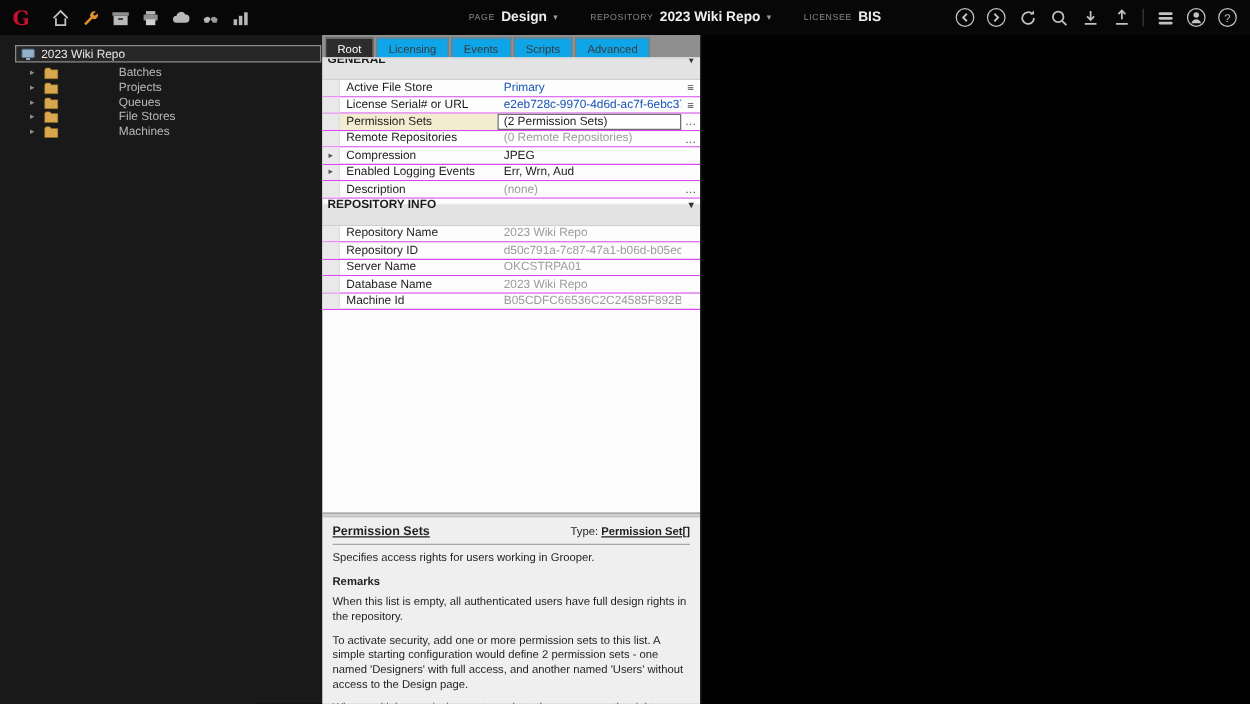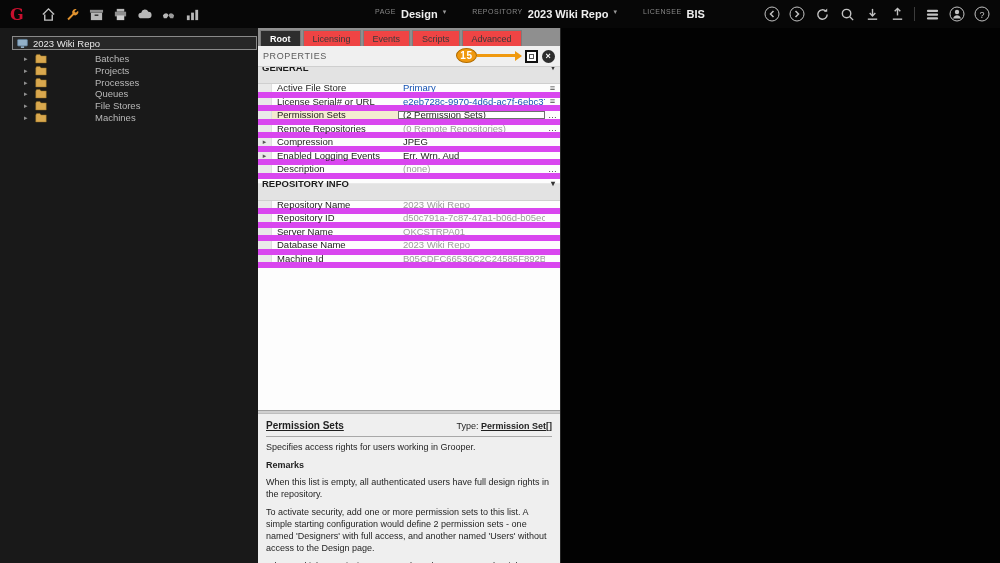--- a/index.html
+++ b/index.html
@@ -11,21 +11,21 @@
   svg { display:block; }
 
   
   .topbar {
     position:absolute; top:0; left:0; width:1000px; height:28px;
     background:#070707; display:flex; align-items:center; padding:0 10px;
   }
   .logo { color:#c8102e; font-weight:bold; font-size:16px; font-family:"DejaVu Serif", serif; width:20px; }
   .tb-icons { display:flex; gap:8px; align-items:center; margin-left:10px; }
   .tb-btn { width:16px; height:16px; display:flex; align-items:center; justify-content:center; cursor:pointer; }
-  .tb-group { display:flex; align-items:flex-start; gap:5px; margin-left:26px; cursor:pointer; }
+  .tb-group { display:flex; align-items:center; gap:5px; margin-left:26px; cursor:pointer; }
   .tb-group.first { margin-left:175px; }
   .tb-label { font-size:7px; color:#878787; letter-spacing:.5px; }
   .tb-value { font-size:11px; color:#efefef; font-weight:bold; }
   .caret { color:#9a9a9a; font-size:7px; }
   .tb-right { margin-left:auto; display:flex; gap:9px; align-items:center; }
   .tb-divider { width:1px; height:14px; background:#3c3c3c; }
 
   
   .sidebar { position:absolute; top:28px; left:0; width:258px; bottom:0; background:#191919; padding-top:8px; }
   .tree-root {
@@ -33,38 +33,38 @@
     width:245px; height:14px; border:1px solid #8a8a8a; background:#272727; padding-left:3px; cursor:pointer;
   }
   .tree-root-label { font-size:9.5px; color:#e9e9e9; }
   .tree-item { display:flex; align-items:center; gap:4px; height:11.7px; padding-left:24px; cursor:pointer; }
   .expander { color:#8f8f8f; font-size:7px; width:7px; line-height:1; }
   .tree-label { font-size:9.5px; color:#b9b9b9;padding-left:44px; }
 
   
   .main { position:absolute; top:28px; left:258px; width:302px; bottom:0; background:#f0f0f0; display:flex; flex-direction:column; }
   .tabbar { height:18px; background:#8f8f8f; display:flex; align-items:stretch; padding:2px 2px 0 2px; gap:2px; }
-  .tab { font-size:9px; padding:0 9px; display:flex; align-items:center; background:#ef4444; color:#3a3a3a; border:1px solid #7c7c7c; border-bottom:none; cursor:pointer; white-space:nowrap; }
-  .tab.active { background:#2d2d2d; color:#fff; font-weight:bold; }
+  .tab { font-size:9px; padding:0 9px; display:flex; align-items:center; background:#0ea5e9; color:#3a3a3a; border:1px solid #7c7c7c; border-bottom:none; cursor:pointer; white-space:nowrap; }
+  .tab.active { background:#2d2d2d; color:#fff; font-weight:normal; }
 
   .props-header { height:20px; display:flex; align-items:center; padding:0 5px; font-size:9px; color:#5a5a5a; letter-spacing:.6px; position:relative; background:#f0f0f0; }
   .ph-icons { margin-left:auto; display:flex; gap:4px; align-items:center; }
   .popout { width:13px; height:13px; border:2px solid #111; background:#fff; display:flex; align-items:center; justify-content:center; cursor:pointer; }
   .popout-inner { width:5px; height:5px; border:1.5px solid #555; }
   .closebtn { width:13px; height:13px; border-radius:50%; background:#2d2d2d; color:#fff; font-size:9px; line-height:1; display:flex; align-items:center; justify-content:center; font-weight:bold; cursor:pointer; }
   .annotation { position:absolute; right:38px; top:2px; display:flex; align-items:center; z-index:6; pointer-events:none; }
   .ann-badge { min-width:21px; height:15px; background:#f0990f; border:1px solid #b06c00; border-radius:50%; color:#fff; font-size:10px; font-weight:bold; display:flex; align-items:center; justify-content:center; padding:0 2px; }
   .ann-line { width:38px; height:3px; background:#f0990f; }
   .ann-head { width:0; height:0; border-left:7px solid #f0990f; border-top:5px solid transparent; border-bottom:5px solid transparent; }
 
   
   .grid { flex:1; background:#fdfdfd; overflow:hidden; border-top:1px solid #cfcfcf; }
   .cat { display:flex; align-items:center; height:14px; background:#e3e3e3; border-bottom:1px solid #cfcfcf; font-size:9.5px; font-weight:bold; color:#1c1c1c; padding:0 5px 16px 4px; cursor:pointer; }
   .cat .chev { margin-left:auto; font-size:8px; color:#333; }
-  .row { display:flex; align-items:stretch; height:13.5px; border-bottom:6px solid #d946ef; background:#fdfdfd; font-size:9.5px; }
+  .row { display:flex; align-items:stretch; height:13.5px; border-bottom:1px solid #d946ef; background:#fdfdfd; font-size:9.5px; }
   .gutter { width:14px; background:#e9e9e9; border-right:1px solid #dedede; display:flex; align-items:center; justify-content:center; }
   .gutter .expander { color:#555; width:auto; }
   .cellname { width:126px; display:flex; align-items:center; padding-left:5px; color:#1c1c1c; cursor:default; }
   .cellvalue { flex:1; display:flex; align-items:center; padding-left:5px; color:#1c1c1c; overflow:hidden; white-space:nowrap; cursor:pointer; }
   .cellvalue.link { color:#1553b5; }
   .cellvalue.muted { color:#9b9b9b; }
   .rowbtn { width:15px; display:flex; align-items:center; justify-content:center; color:#444; font-size:9px; cursor:pointer; }
   .row.selected .cellname { background:#f3ecd0; }
   .row.selected .cellvalue { border:1px solid #6f6f6f; background:#fff; padding-left:4px; }
   .section-gap { height:5px; background:#fdfdfd; border-bottom:1px solid #e9e9e9; }
@@ -242,29 +242,20 @@
       </span>
     <span class="tree-label">Projects</span>
   </div>
   <div class="tree-item">
     <span class="expander">▸</span>
     <span>
         <svg width="12" height="11" viewBox="0 0 16 14">
           <path d="M1 3.5 2.2 1.5h4.3L8 3.5h7V13H1Z" fill="#d9a84e" stroke="#8a6a20" stroke-width="0.6"></path>
         </svg>
       </span>
-    <span class="tree-label">Processes</span>
-  </div>
-  <div class="tree-item">
-    <span class="expander">▸</span>
-    <span>
-        <svg width="12" height="11" viewBox="0 0 16 14">
-          <path d="M1 3.5 2.2 1.5h4.3L8 3.5h7V13H1Z" fill="#d9a84e" stroke="#8a6a20" stroke-width="0.6"></path>
-        </svg>
-      </span>
     <span class="tree-label">Queues</span>
   </div>
   <div class="tree-item">
     <span class="expander">▸</span>
     <span>
         <svg width="12" height="11" viewBox="0 0 16 14">
           <path d="M1 3.5 2.2 1.5h4.3L8 3.5h7V13H1Z" fill="#d9a84e" stroke="#8a6a20" stroke-width="0.6"></path>
         </svg>
       </span>
     <span class="tree-label">File Stores</span>
@@ -283,34 +274,20 @@
 <section class="main">
 
   <div class="tabbar">
     <div class="tab active">Root</div>
     <div class="tab">Licensing</div>
     <div class="tab">Events</div>
     <div class="tab">Scripts</div>
     <div class="tab">Advanced</div>
   </div>
 
-  <div class="props-header">
-    <span>PROPERTIES</span>
-    <div class="ph-icons">
-      <div class="popout">
-          <div class="popout-inner"></div>
-        </div>
-      <div class="closebtn">×</div>
-    </div>
-    <div class="annotation">
-      <div class="ann-badge">15</div>
-      <div class="ann-line"></div>
-      <div class="ann-head"></div>
-    </div>
-  </div>
 
   <div class="grid">
 
     <div class="cat">
       <span>GENERAL</span>
       <span class="chev">▾</span>
     </div>
 
     <div class="row">
       <div class="gutter"></div>

